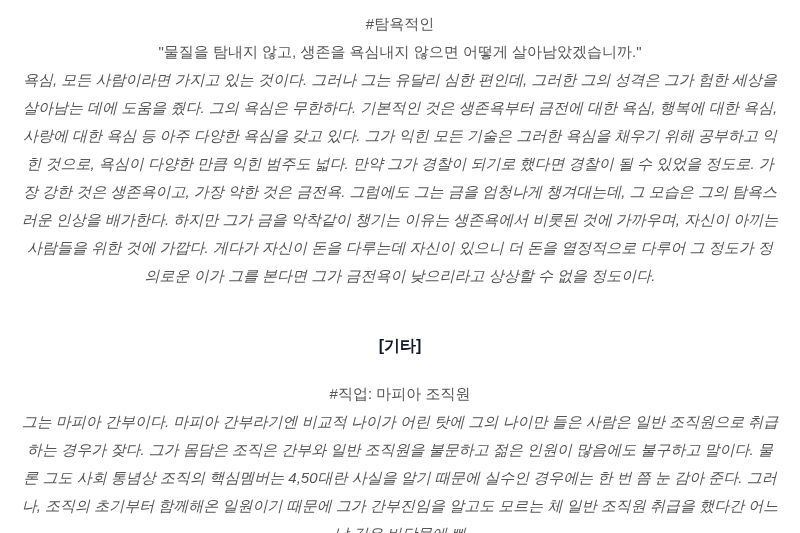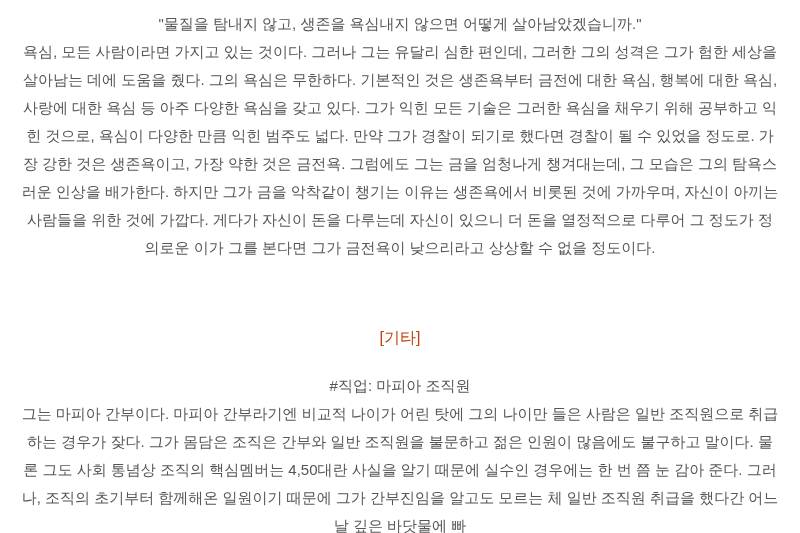--- a/index.html
+++ b/index.html
@@ -24,36 +24,38 @@
     word-break: break-all;
   }
   .tag-line {
     margin: 0;
   }
   .quote-line {
     margin: 0;
   }
   .para {
     margin: 0;
+    font-style: italic;
   }
   .section-title {
-    margin-top: 62px;
+    margin-top: 42px;
     font-size: 16px;
-    font-weight: normal;
-    color: #c2410c;
+    font-weight: bold;
+    color: #0f172a;
   }
   .occupation-tag {
     margin-top: 20px;
   }
 </style>
 </head>
 <body>
 
 <div class="doc">
 
+  <div class="tag-line">#탐욕적인</div>
 
   <div class="quote-line">"물질을 탐내지 않고, 생존을 욕심내지 않으면 어떻게 살아남았겠습니까."</div>
 
   <p class="para">욕심, 모든 사람이라면 가지고 있는 것이다. 그러나 그는 유달리 심한 편인데, 그러한 그의 성격은 그가 험한 세상을 살아남는 데에 도움을 줬다. 그의 욕심은 무한하다. 기본적인 것은 생존욕부터 금전에 대한 욕심, 행복에 대한 욕심, 사랑에 대한 욕심 등 아주 다양한 욕심을 갖고 있다. 그가 익힌 모든 기술은 그러한 욕심을 채우기 위해 공부하고 익힌 것으로, 욕심이 다양한 만큼 익힌 범주도 넓다. 만약 그가 경찰이 되기로 했다면 경찰이 될 수 있었을 정도로. 가장 강한 것은 생존욕이고, 가장 약한 것은 금전욕. 그럼에도 그는 금을 엄청나게 챙겨대는데, 그 모습은 그의 탐욕스러운 인상을 배가한다. 하지만 그가 금을 악착같이 챙기는 이유는 생존욕에서 비롯된 것에 가까우며, 자신이 아끼는 사람들을 위한 것에 가깝다. 게다가 자신이 돈을 다루는데 자신이 있으니 더 돈을 열정적으로 다루어 그 정도가 정의로운 이가 그를 본다면 그가 금전욕이 낮으리라고 상상할 수 없을 정도이다.</p>
 
   <div class="section-title">[기타]</div>
 
   <div class="tag-line occupation-tag">#직업: 마피아 조직원</div>
 
   <p class="para">그는 마피아 간부이다. 마피아 간부라기엔 비교적 나이가 어린 탓에 그의 나이만 들은 사람은 일반 조직원으로 취급하는 경우가 잦다. 그가 몸담은 조직은 간부와 일반 조직원을 불문하고 젊은 인원이 많음에도 불구하고 말이다. 물론 그도 사회 통념상 조직의 핵심멤버는 4,50대란 사실을 알기 때문에 실수인 경우에는 한 번 쯤 눈 감아 준다. 그러나, 조직의 초기부터 함께해온 일원이기 때문에 그가 간부진임을 알고도 모르는 체 일반 조직원 취급을 했다간 어느날 깊은 바닷물에 빠</p>

